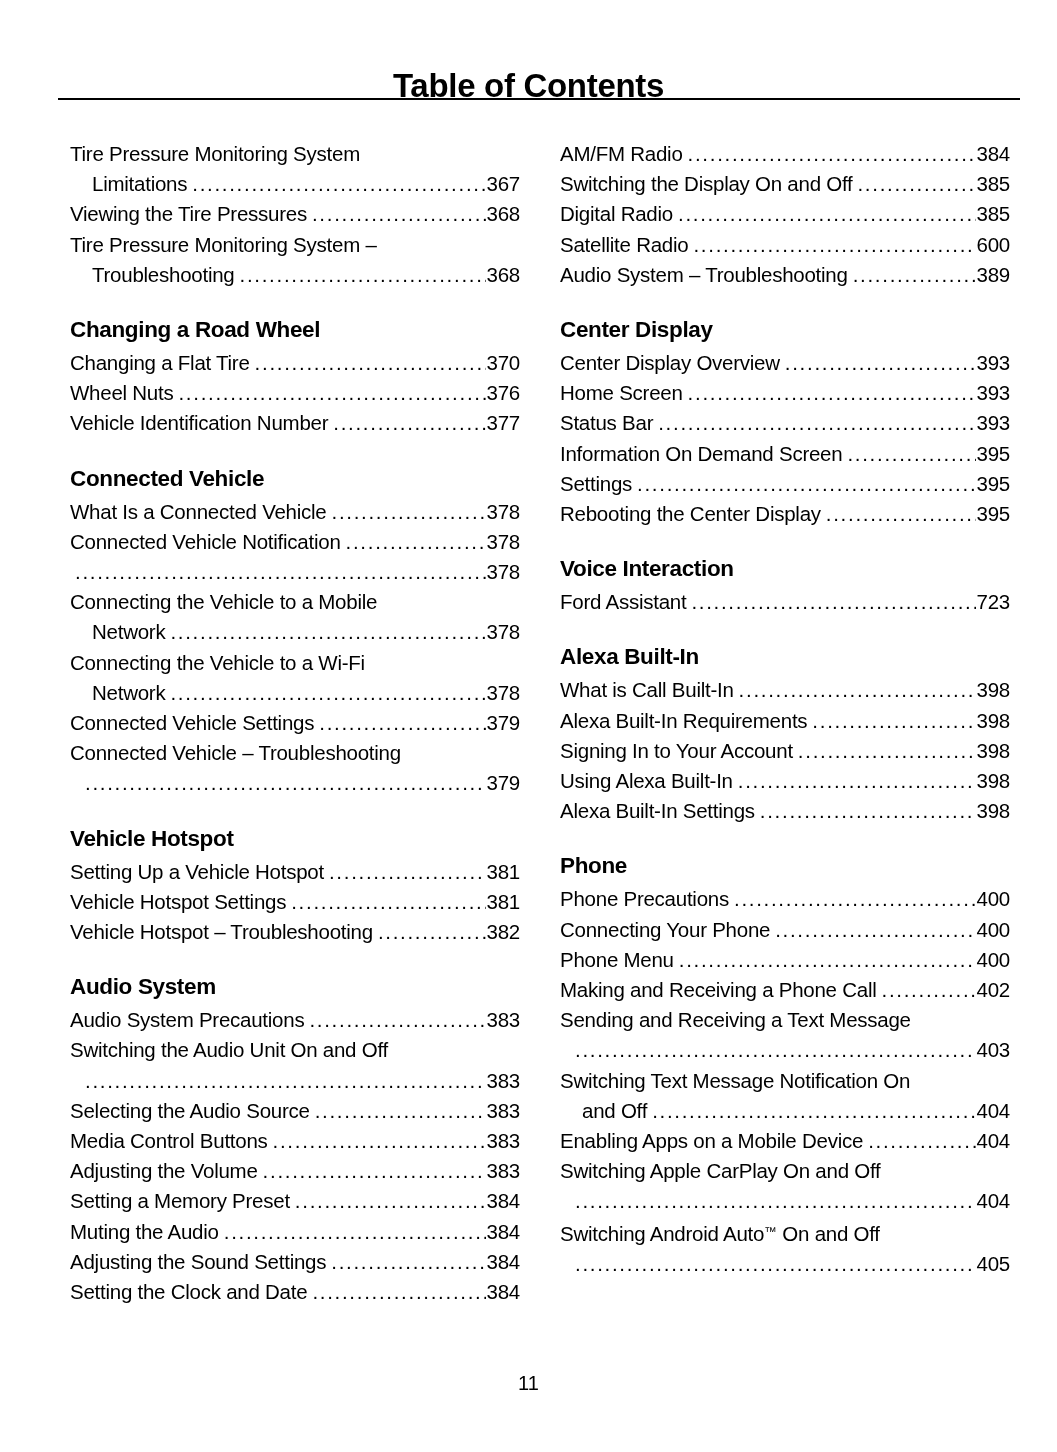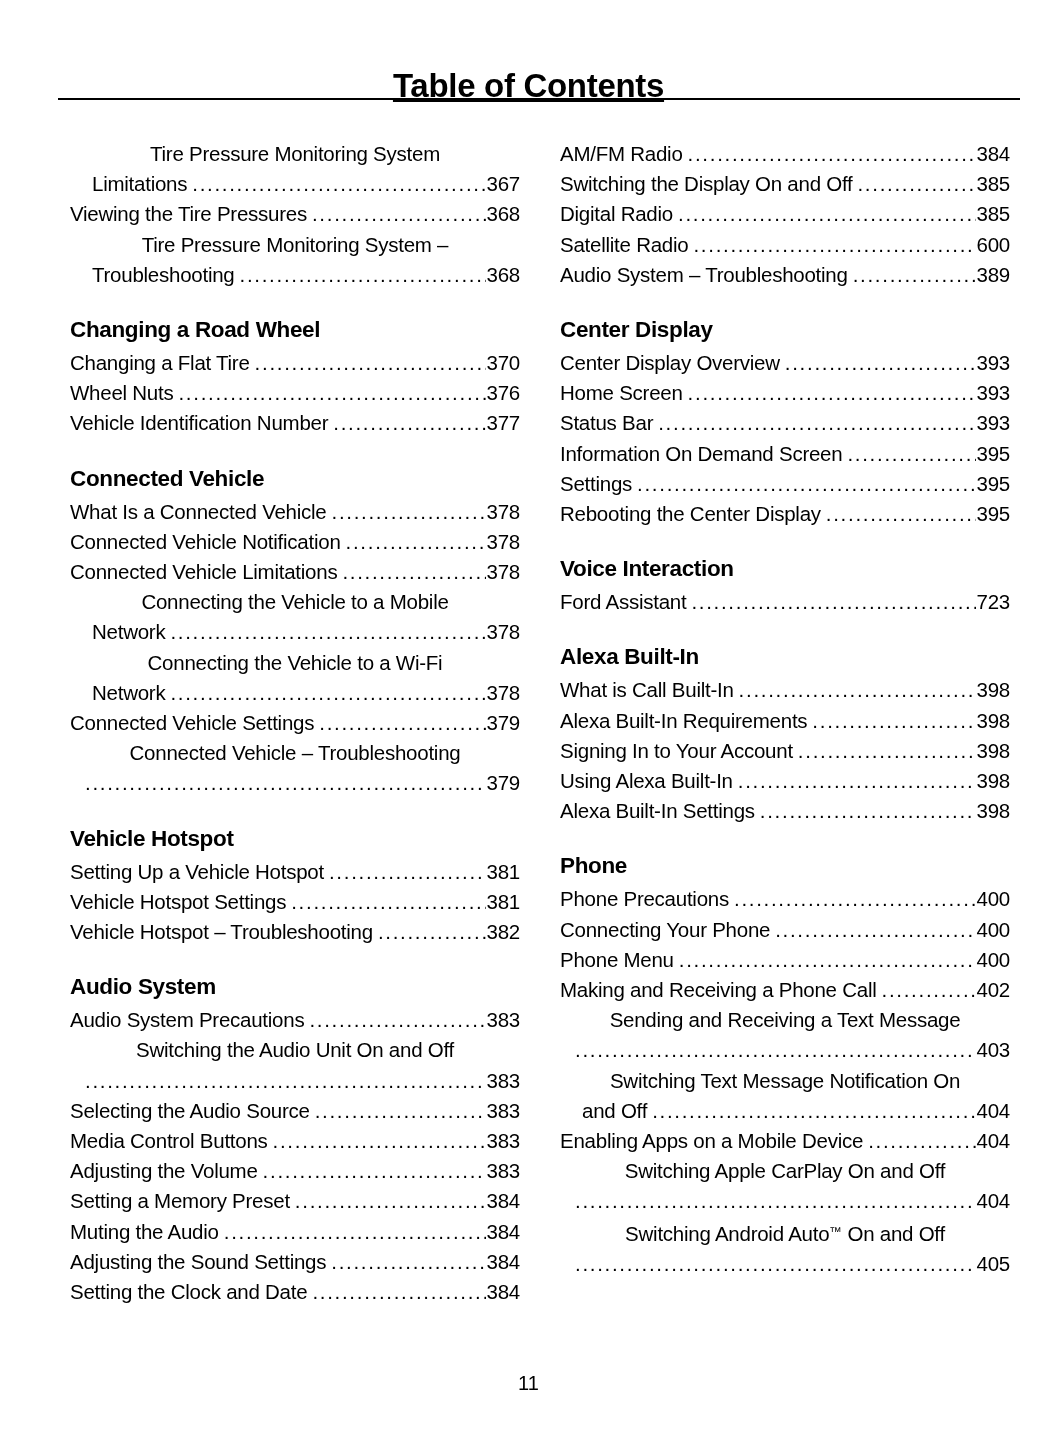--- a/index.html
+++ b/index.html
@@ -28,21 +28,20 @@
   .page-title {
     position: absolute;
     left: 0;
     top: 44px;
     width: 1057px;
     text-align: center;
     font-size: 33px;
     font-weight: 700;
     letter-spacing: -0.3px;
     line-height: 40px;
-    text-decoration: underline;
   }
   .title-rule {
     position: absolute;
     left: 58px;
     top: 98px;
     width: 962px;
     height: 2px;
     background: #000000;
   }
 
@@ -107,21 +106,20 @@
 
   
   .row-wrap {
     font-size: 20.5px;
     line-height: 30.2px;
     letter-spacing: -0.25px;
     width: 100%;
   }
   .row-wrap .line1 {
     white-space: nowrap;
-    text-align: center;
   }
   .row-wrap .line2 {
     display: flex;
     align-items: flex-end;
     padding-left: 22px;
     width: 100%;
     box-sizing: border-box;
   }
   .row-wrap .line2.noindent {
     padding-left: 10px;
@@ -245,21 +243,20 @@
             </li>
             <li class="toc-entry-wrapper">
               <div class="row-flex">
                 <span class="t">Connected Vehicle Notification</span>
                 <span class="dots">................................................................................</span>
                 <span class="p">378</span>
               </div>
             </li>
             <li class="toc-entry-wrapper">
               <div class="row-flex">
-                <span class="t">Connected Vehicle Limitations</span>
                 <span class="dots">................................................................................</span>
                 <span class="p">378</span>
               </div>
             </li>
             <li class="toc-entry-wrapper">
               <div class="row-wrap">
                 <div class="line1">Connecting the Vehicle to a Mobile</div>
                 <div class="line2">
                   <span class="t2">Network</span>
                   <span class="dots">................................................................................</span>

